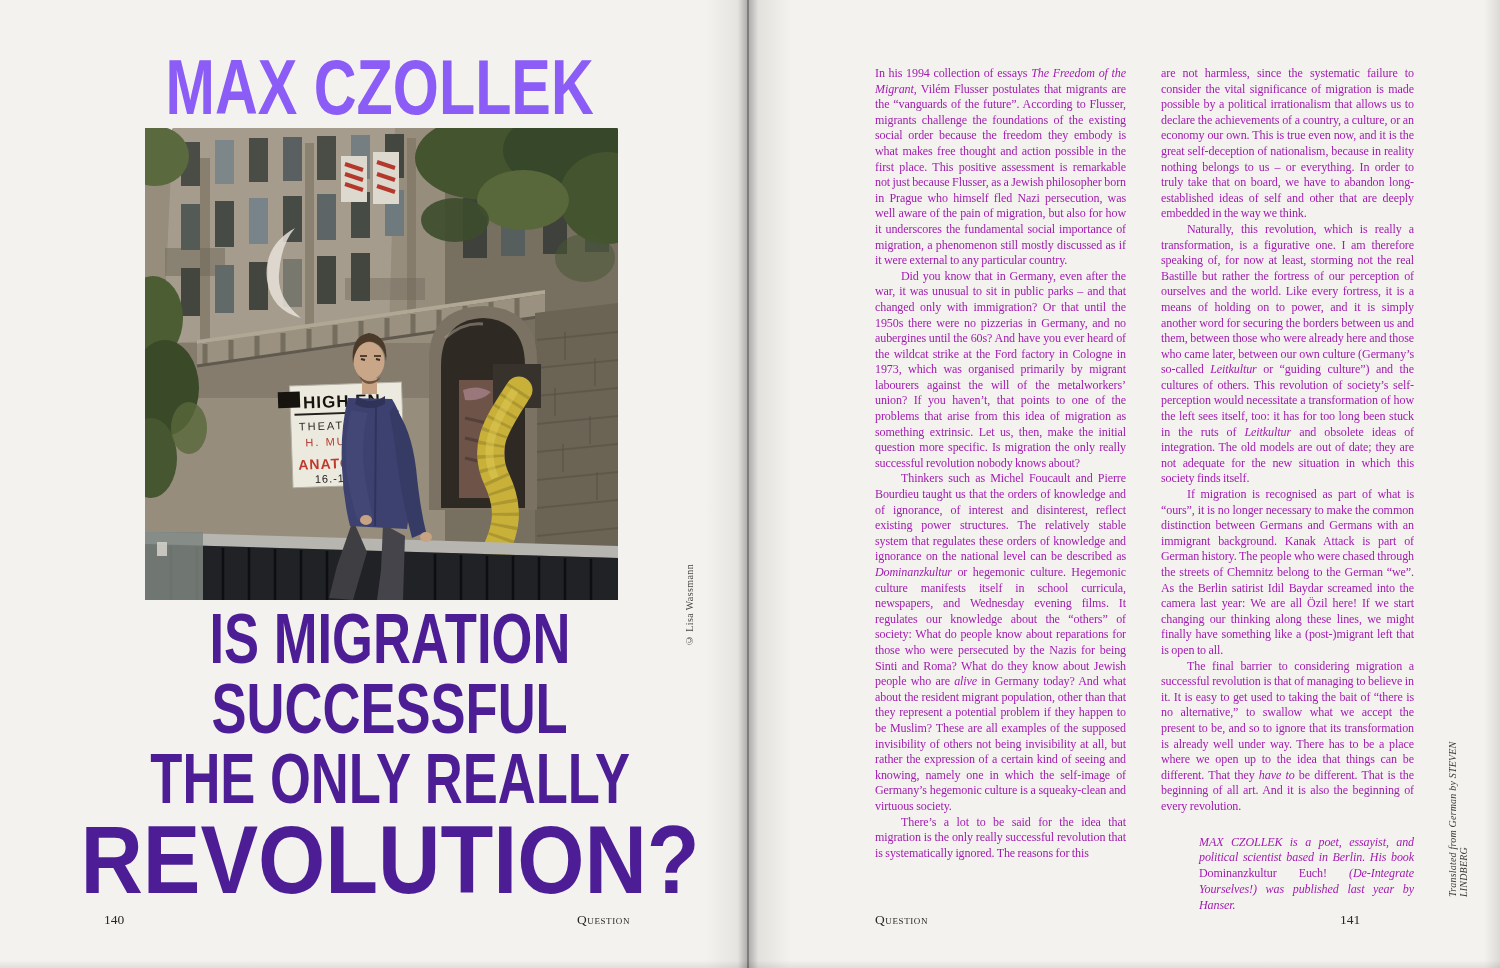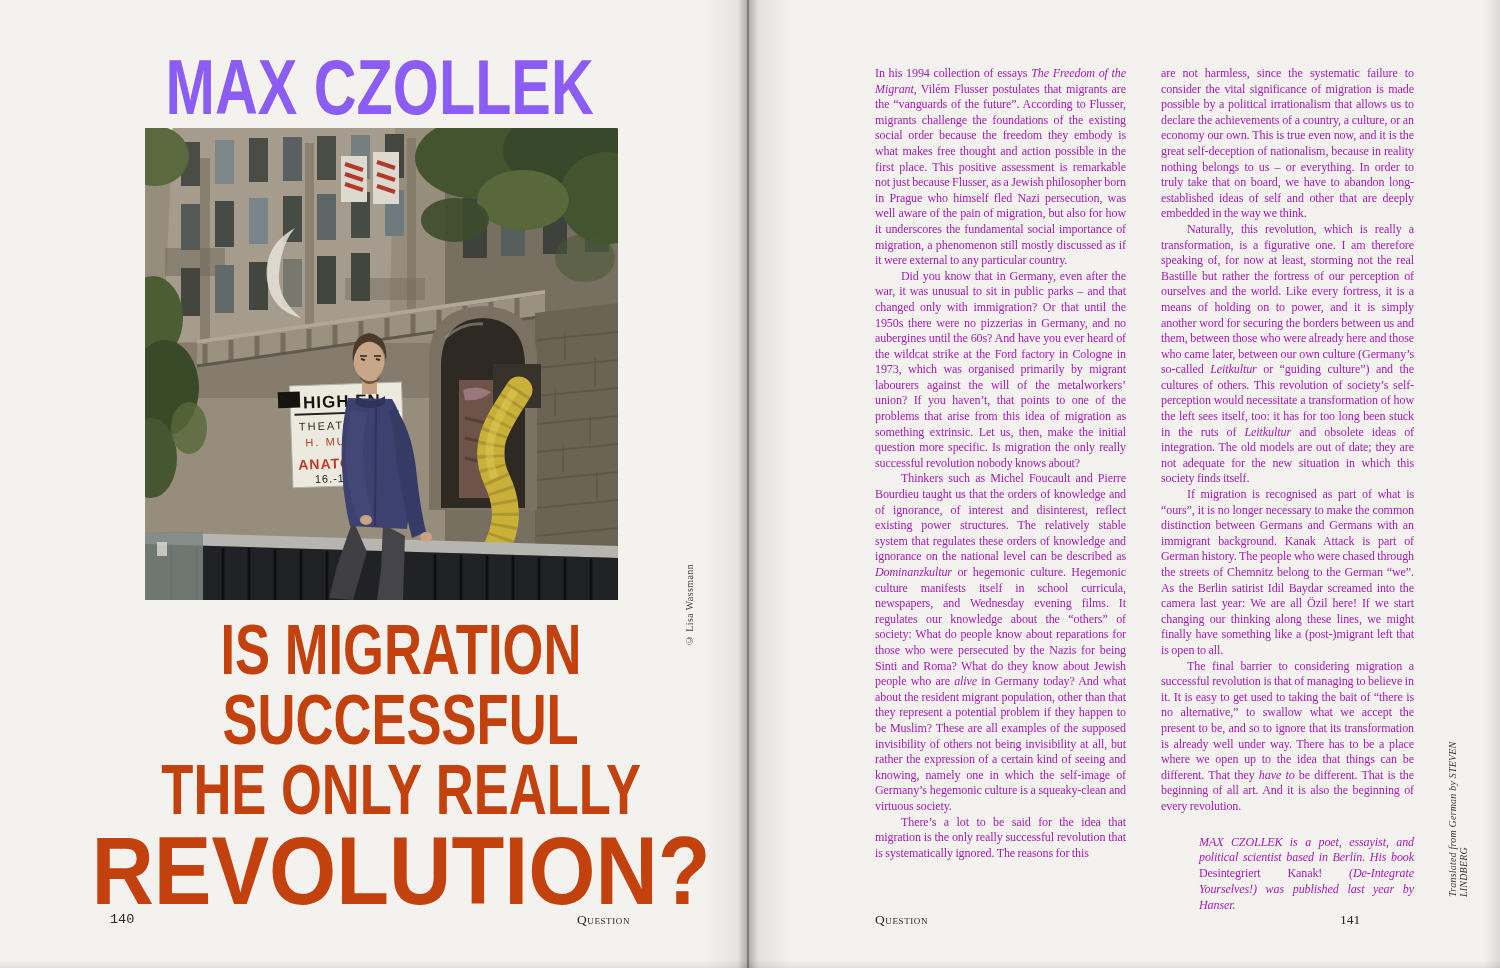--- a/index.html
+++ b/index.html
@@ -5,22 +5,22 @@
   html,body{margin:0;padding:0;}
   body{width:1500px;height:968px;overflow:hidden;background:#f3f2ef;
        font-family:"Liberation Serif",serif;-webkit-font-smoothing:antialiased;}
   .spread{position:relative;width:1500px;height:968px;background:#f3f2ef;}
 
   
   .headline{position:absolute;top:48px;left:0;width:760px;margin:0;text-align:center;
             font-family:"Liberation Sans",sans-serif;font-weight:900;color:#8b5cf6;
             font-size:78px;line-height:78px;letter-spacing:0px;}
   .squash{display:inline-block;transform:scaleX(.76);transform-origin:50% 50%;white-space:nowrap;}
-  .title{position:absolute;top:604px;left:20px;width:740px;margin:11px;text-align:center;
-         font-family:"Liberation Sans",sans-serif;font-weight:900;color:#c2410c;}
+  .title{position:absolute;top:604px;left:20px;width:740px;margin:0;text-align:center;
+         font-family:"Liberation Sans",sans-serif;font-weight:900;color:#4c1d95;}
   .tl{display:block;font-size:71px;line-height:70px;}
   .tl .squash{transform:scaleX(.74);}
   .tl.t4{font-size:96px;line-height:88px;margin-top:2px;}
   .tl.t4 .squash{transform:scaleX(.90);}
 
   
   .photo{position:absolute;top:128px;left:145px;width:473px;height:472px;margin:0;
          overflow:hidden;background:#8d8475;}
   .photo svg{display:block;width:473px;height:472px;}
   .photo-credit{position:absolute;left:684px;top:526px;height:120px;
@@ -35,21 +35,21 @@
   .col2{left:1137px;width:253px;margin-left:24px;}
   .para{margin:0;}
   .para.indent{text-indent:26px;}
   .bio{margin:20px 0 0 38px;font-size:12.05px;line-height:15.9px;text-align:justify;}
   .translation{position:absolute;left:1447px;top:692px;height:205px;
                writing-mode:vertical-rl;transform:rotate(180deg);
                font-style:italic;font-size:10px;color:#3f3c39;letter-spacing:.2px;}
 
   
   .footer-item{position:absolute;top:912px;font-size:13.5px;color:#2a2724;}
-  .pageno-left{left:110px;font-family:Liberation Mono, monospace;}
+  .pageno-left{left:104px;}
   .running-left{left:470px;width:160px;text-align:right;font-variant:small-caps;letter-spacing:.6px;}
   .running-right{left:875px;font-variant:small-caps;letter-spacing:.6px;}
   .pageno-right{left:1340px;width:82px;text-align:left;}
 
   
   .fold{position:absolute;top:0;left:705px;width:86px;height:968px;pointer-events:none;
         background:linear-gradient(to right,rgba(0,0,0,0) 0%,rgba(0,0,0,.06) 38%,rgba(0,0,0,.30) 50%,rgba(0,0,0,.07) 62%,rgba(0,0,0,0) 100%);}
   .fold::after{content:"";position:absolute;left:49%;top:0;width:2px;height:100%;background:rgba(40,38,36,.35);}
   .edge-right{position:absolute;top:0;right:0;width:16px;height:968px;pointer-events:none;
         background:linear-gradient(to right,rgba(0,0,0,0),rgba(0,0,0,.10));}
@@ -223,21 +223,21 @@
         <p class="para indent"><span>There’s a lot to be said for the idea that migration is the only really successful revolution that is systematically ignored. The reasons for this</span></p>
       </div>
     <div class="col col2">
       <div>
           <p class="para"><span>are not harmless, since the systematic failure to consider the vital significance of migration is made possible by a political irrationalism that allows us to declare the achievements of a country, a culture, or an economy our own. This is true even now, and it is the great self-deception of nationalism, because in reality nothing belongs to us – or everything. In order to truly take that on board, we have to abandon long-established ideas of self and other that are deeply embedded in the way we think.</span></p>
           <p class="para indent"><span>Naturally, this revolution, which is really a transformation, is a figurative one. I am therefore speaking of, for now at least, storming not the real Bastille but rather the fortress of our perception of ourselves and the world. Like every fortress, it is a means of holding on to power, and it is simply another word for securing the borders between us and them, between those who were already here and those who came later, between our own culture (Germany’s so-called </span><i>Leitkultur</i><span> or “guiding culture”) and the cultures of others. This revolution of society’s self-perception would necessitate a transformation of how the left sees itself, too: it has for too long been stuck in the ruts of </span><i>Leitkultur</i><span> and obsolete ideas of integration. The old models are out of date; they are not adequate for the new situation in which this society finds itself.</span></p>
           <p class="para indent"><span>If migration is recognised as part of what is “ours”, it is no longer necessary to make the common distinction between Germans and Germans with an immigrant background. Kanak Attack is part of German history. The people who were chased through the streets of Chemnitz belong to the German “we”. As the Berlin satirist Idil Baydar screamed into the camera last year: We are all Özil here! If we start changing our thinking along these lines, we might finally have something like a (post-)migrant left that is open to all.</span></p>
           <p class="para indent"><span>The final barrier to considering migration a successful revolution is that of managing to believe in it. It is easy to get used to taking the bait of “there is no alternative,” to swallow what we accept the present to be, and so to ignore that its transformation is already well under way. There has to be a place where we open up to the idea that things can be different. That they </span><i>have to</i><span> be different. That is the beginning of all art. And it is also the beginning of every revolution.</span></p>
         </div>
       <div class="bio">
-          <p class="para"><i>MAX CZOLLEK is a poet, essayist, and political scientist based in Berlin. His book </i><span>Desintegriert Kanak!</span><i> (De-Integrate Yourselves!) was published last year by Hanser.</i></p>
+          <p class="para"><i>MAX CZOLLEK is a poet, essayist, and political scientist based in Berlin. His book </i><span>Dominanzkultur Euch!</span><i> (De-Integrate Yourselves!) was published last year by Hanser.</i></p>
         </div>
     </div>
 
     <div class="translation">Translated from German by STEVEN LINDBERG</div>
 
     <span class="footer-item running-right">Question</span>
     <span class="footer-item pageno-right">141</span>
   </section>
 
   <div class="fold"></div>

